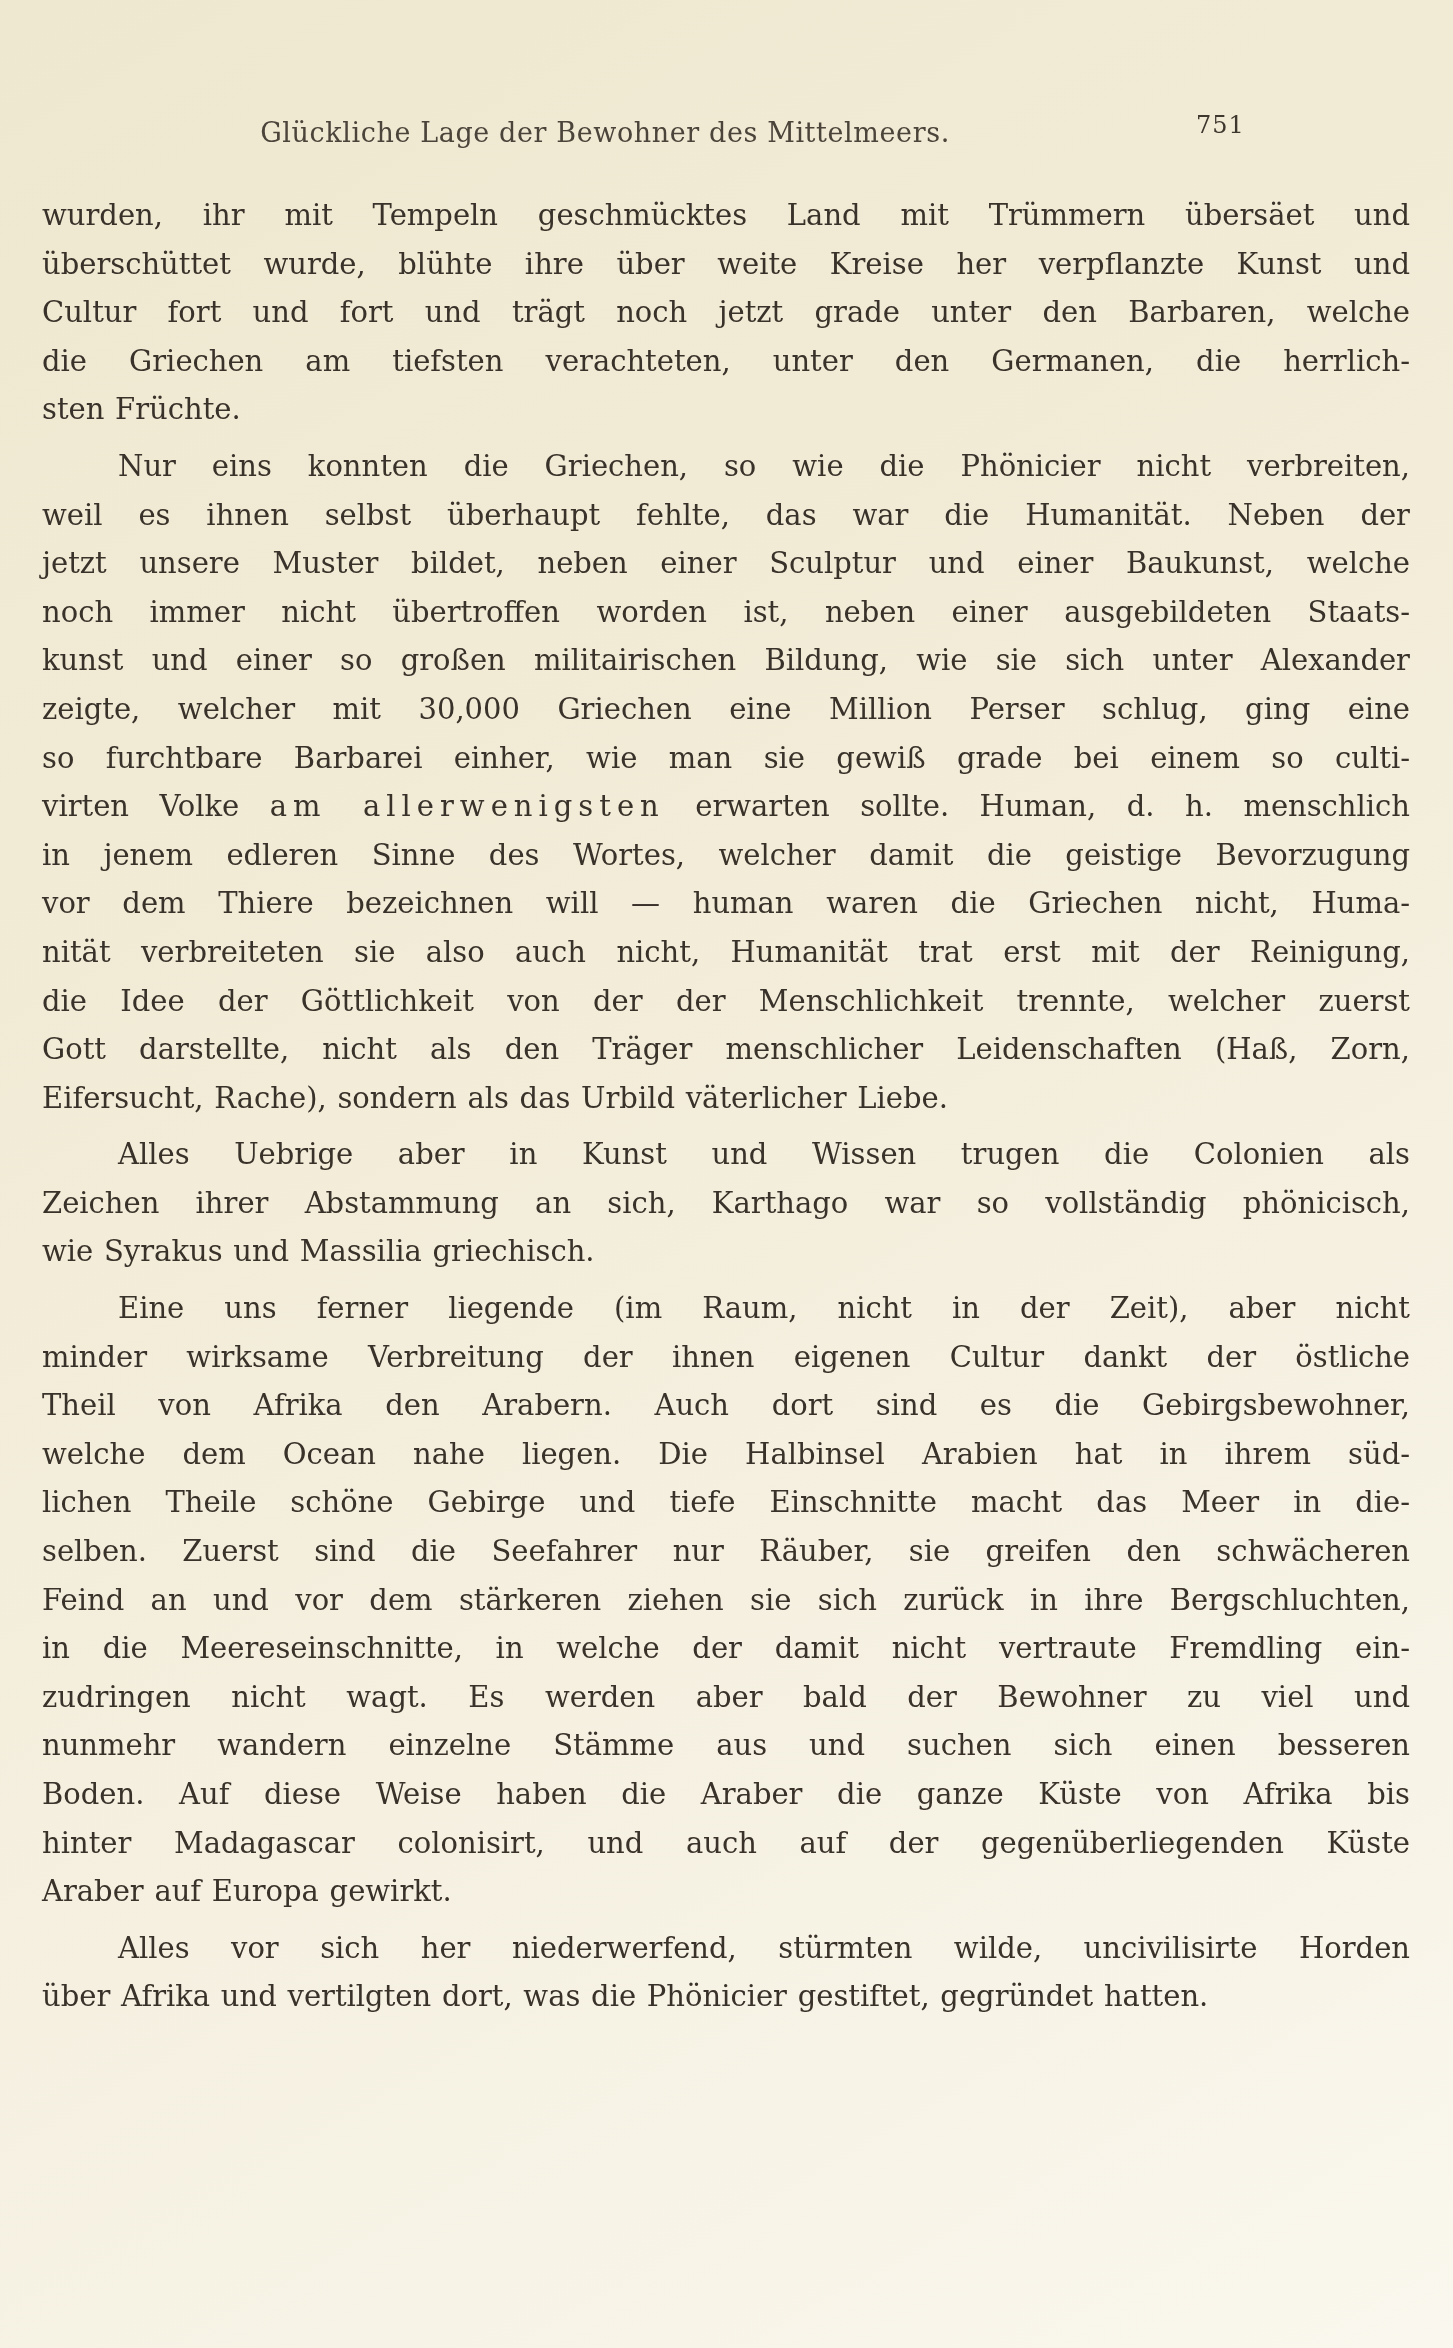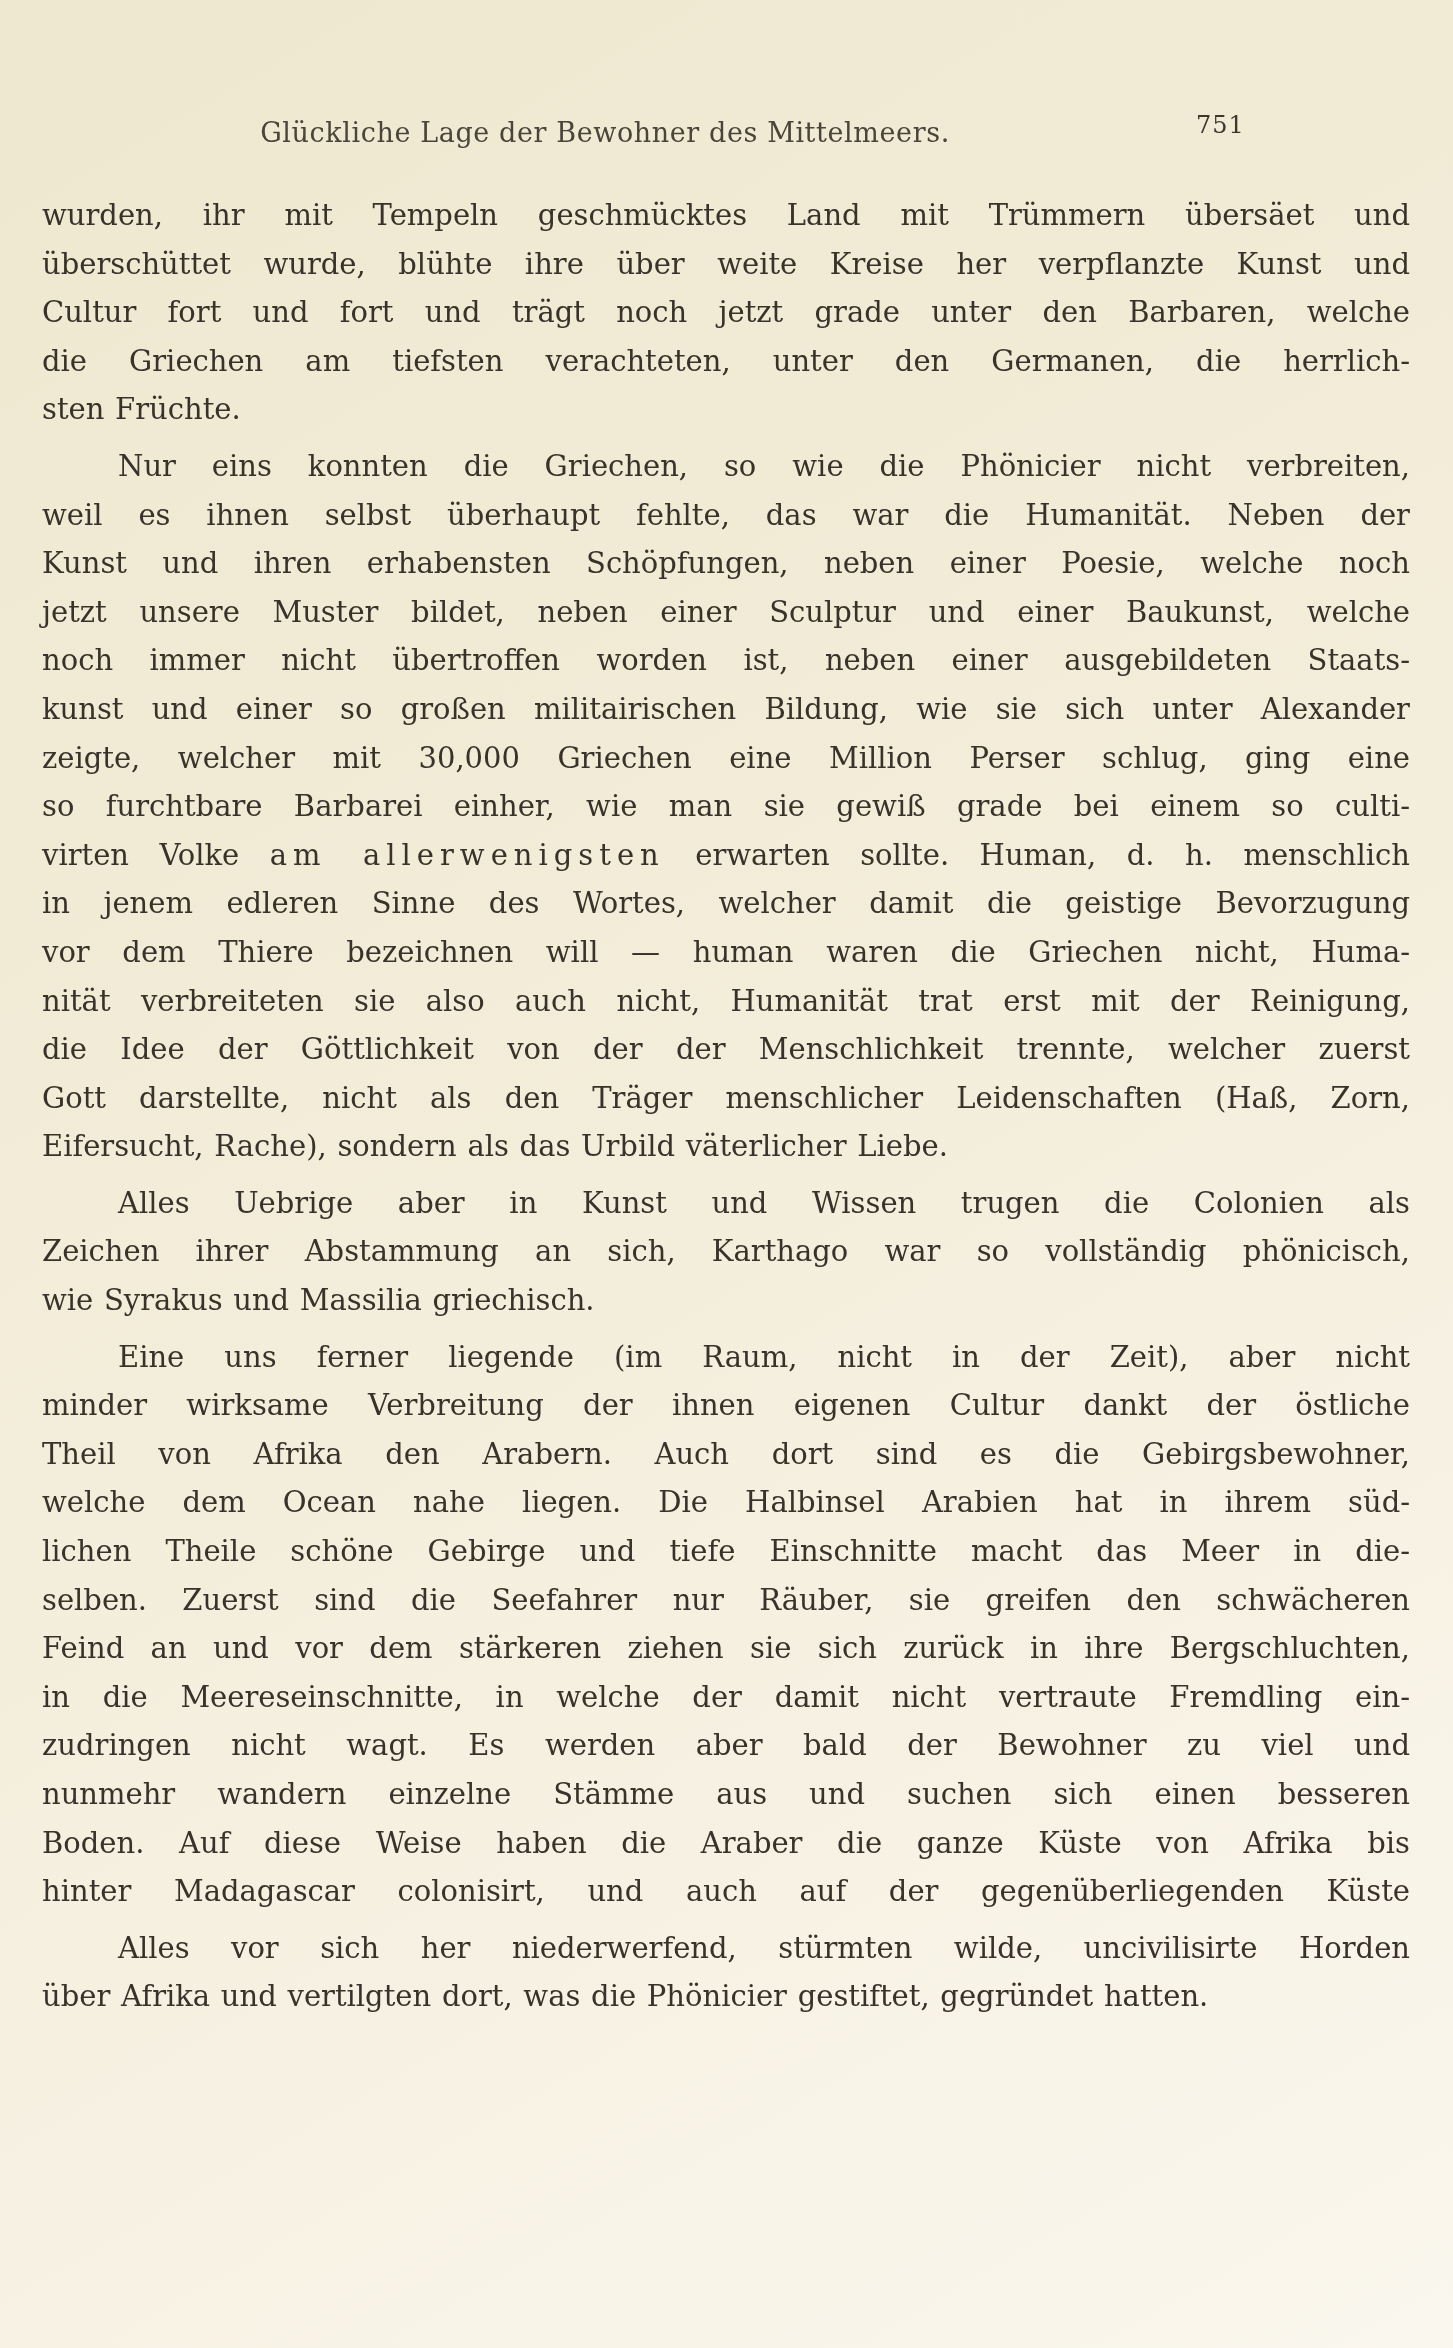--- a/index.html
+++ b/index.html
@@ -77,21 +77,20 @@
       <div class="para">
         <div class="line">wurden, ihr mit Tempeln geschmücktes Land mit Trümmern übersäet und</div>
         <div class="line">überschüttet wurde, blühte ihre über weite Kreise her verpflanzte Kunst und</div>
         <div class="line">Cultur fort und fort und trägt noch jetzt grade unter den Barbaren, welche</div>
         <div class="line">die Griechen am tiefsten verachteten, unter den Germanen, die herrlich-</div>
         <div class="line last">sten Früchte.</div>
       </div>
       <div class="para">
         <div class="line indent">Nur eins konnten die Griechen, so wie die Phönicier nicht verbreiten,</div>
         <div class="line">weil es ihnen selbst überhaupt fehlte, das war die Humanität.  Neben der</div>
-        <div class="line">Kunst und ihren erhabensten Schöpfungen, neben einer Poesie, welche noch</div>
         <div class="line">jetzt unsere Muster bildet, neben einer Sculptur und einer Baukunst, welche</div>
         <div class="line">noch immer nicht übertroffen worden ist, neben einer ausgebildeten Staats-</div>
         <div class="line">kunst und einer so großen militairischen Bildung, wie sie sich unter Alexander</div>
         <div class="line">zeigte, welcher mit 30,000 Griechen eine Million Perser schlug, ging eine</div>
         <div class="line">so furchtbare Barbarei einher, wie man sie gewiß grade bei einem so culti-</div>
         <div class="line"><span>virten Volke </span><span class="sperr">am allerwenigsten</span><span> erwarten sollte.  Human, d. h. menschlich</span></div>
         <div class="line">in jenem edleren Sinne des Wortes, welcher damit die geistige Bevorzugung</div>
         <div class="line">vor dem Thiere bezeichnen will — human waren die Griechen nicht, Huma-</div>
         <div class="line">nität verbreiteten sie also auch nicht, Humanität trat erst mit der Reinigung,</div>
         <div class="line">die Idee der Göttlichkeit von der der Menschlichkeit trennte, welcher zuerst</div>
@@ -109,19 +108,20 @@
         <div class="line">Theil von Afrika den Arabern.  Auch dort sind es die Gebirgsbewohner,</div>
         <div class="line">welche dem Ocean nahe liegen.  Die Halbinsel Arabien hat in ihrem süd-</div>
         <div class="line">lichen Theile schöne Gebirge und tiefe Einschnitte macht das Meer in die-</div>
         <div class="line">selben.  Zuerst sind die Seefahrer nur Räuber, sie greifen den schwächeren</div>
         <div class="line">Feind an und vor dem stärkeren ziehen sie sich zurück in ihre Bergschluchten,</div>
         <div class="line">in die Meereseinschnitte, in welche der damit nicht vertraute Fremdling ein-</div>
         <div class="line">zudringen nicht wagt.  Es werden aber bald der Bewohner zu viel und</div>
         <div class="line">nunmehr wandern einzelne Stämme aus und suchen sich einen besseren</div>
         <div class="line">Boden.  Auf diese Weise haben die Araber die ganze Küste von Afrika bis</div>
         <div class="line">hinter Madagascar colonisirt, und auch auf der gegenüberliegenden Küste</div>
+        <div class="line last">Araber auf Europa gewirkt.</div>
       </div>
       <div class="para">
         <div class="line indent">Alles vor sich her niederwerfend, stürmten wilde, uncivilisirte Horden</div>
         <div class="line last">über Afrika und vertilgten dort, was die Phönicier gestiftet, gegründet hatten.</div>
       </div>
     </div>
 </div>
 
 </body></html>

